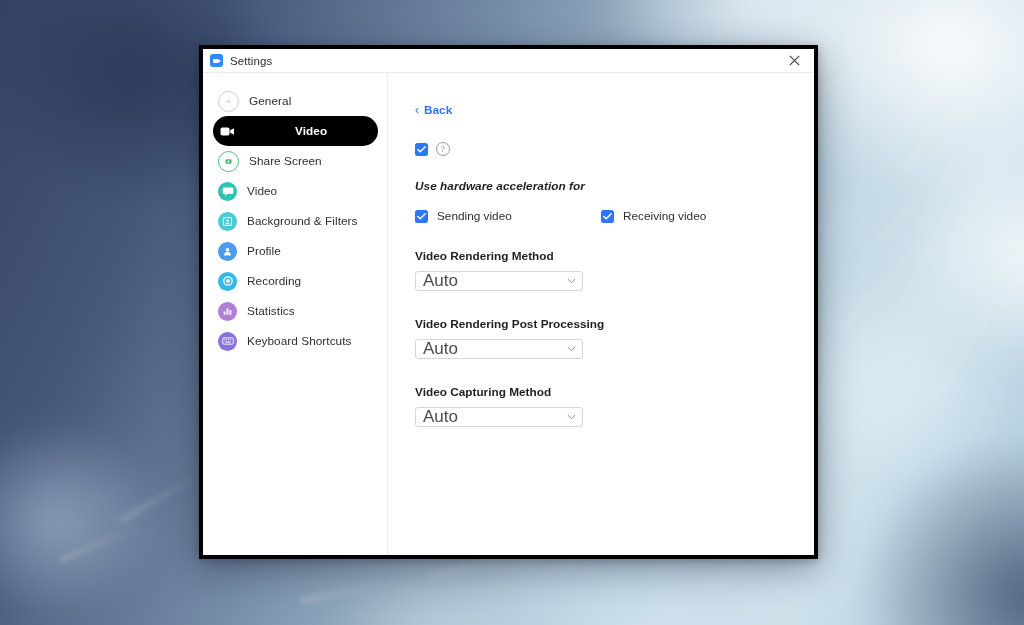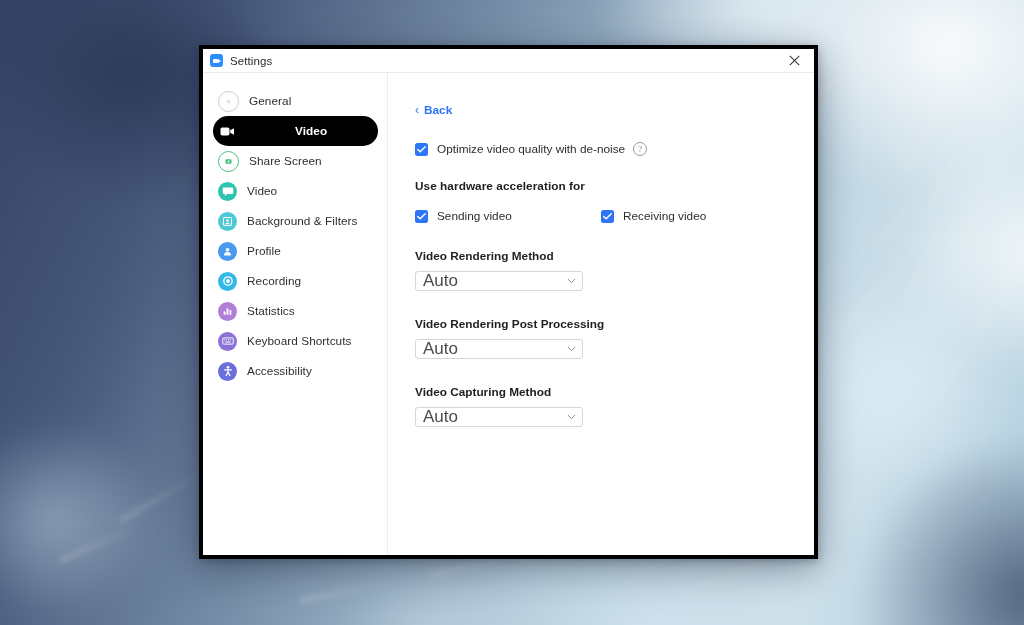--- a/index.html
+++ b/index.html
@@ -198,20 +198,21 @@
     font-family: "Liberation Serif", serif;
   }
 
   .section-title {
     font-size: 11.8px;
     font-weight: bold;
     color: #1f1f1f;
     margin-top: 23px;
     margin-bottom: 16px;
     letter-spacing: 0.05px;
+    font-style: italic;
   }
   .hw-grid { position: relative; }
   .hw-right {
     position: absolute;
     left: 186px;
     top: 0;
   }
   .cb-row + .cb-row { margin-top: 10px; }
 
   .field-label {
@@ -374,46 +375,36 @@
               <rect x="2.4" y="3.2" width="1.2" height="1.1" fill="#ffffff"></rect>
               <rect x="4.5" y="3.2" width="1.2" height="1.1" fill="#ffffff"></rect>
               <rect x="6.6" y="3.2" width="1.2" height="1.1" fill="#ffffff"></rect>
               <rect x="8.7" y="3.2" width="1.2" height="1.1" fill="#ffffff"></rect>
               <rect x="3.3" y="5.6" width="6.2" height="1.1" fill="#ffffff"></rect>
             </svg>
           </span>
           <span class="side-label">Keyboard Shortcuts</span>
         </div>
 
-        <div class="side-item">
-          <span class="side-icon" style="background:#6a6fdc;">
-            <svg width="10" height="12" viewBox="0 0 10 12">
-              <circle cx="5" cy="2.2" r="1.3" fill="#ffffff"></circle>
-              <path d="M5 4 V7 M1.6 4.9 H8.4 M5 7 L3.1 10.6 M5 7 L6.9 10.6" stroke="#ffffff" stroke-width="1.2" fill="none" stroke-linecap="round"></path>
-            </svg>
-          </span>
-          <span class="side-label">Accessibility</span>
-        </div>
 
       </div>
 
       <div id="content">
 
         <div id="back-link">
           <span id="back-chevron">‹</span>
           <span>Back</span>
         </div>
 
         <div class="cb-row">
           <span class="checkbox">
             <svg width="9" height="7" viewBox="0 0 9 7">
               <path d="M0.7 3.4 L3.2 5.8 L8.2 0.8" stroke="#ffffff" stroke-width="1.4" fill="none" stroke-linecap="round" stroke-linejoin="round"></path>
             </svg>
           </span>
-          <span class="cb-label">Optimize video quality with de-noise</span>
           <span class="help-icon">?</span>
         </div>
 
         <div class="section-title">Use hardware acceleration for</div>
 
         <div class="hw-grid">
 
           <div class="cb-row hw-right">
             <span class="checkbox">
               <svg width="9" height="7" viewBox="0 0 9 7">

